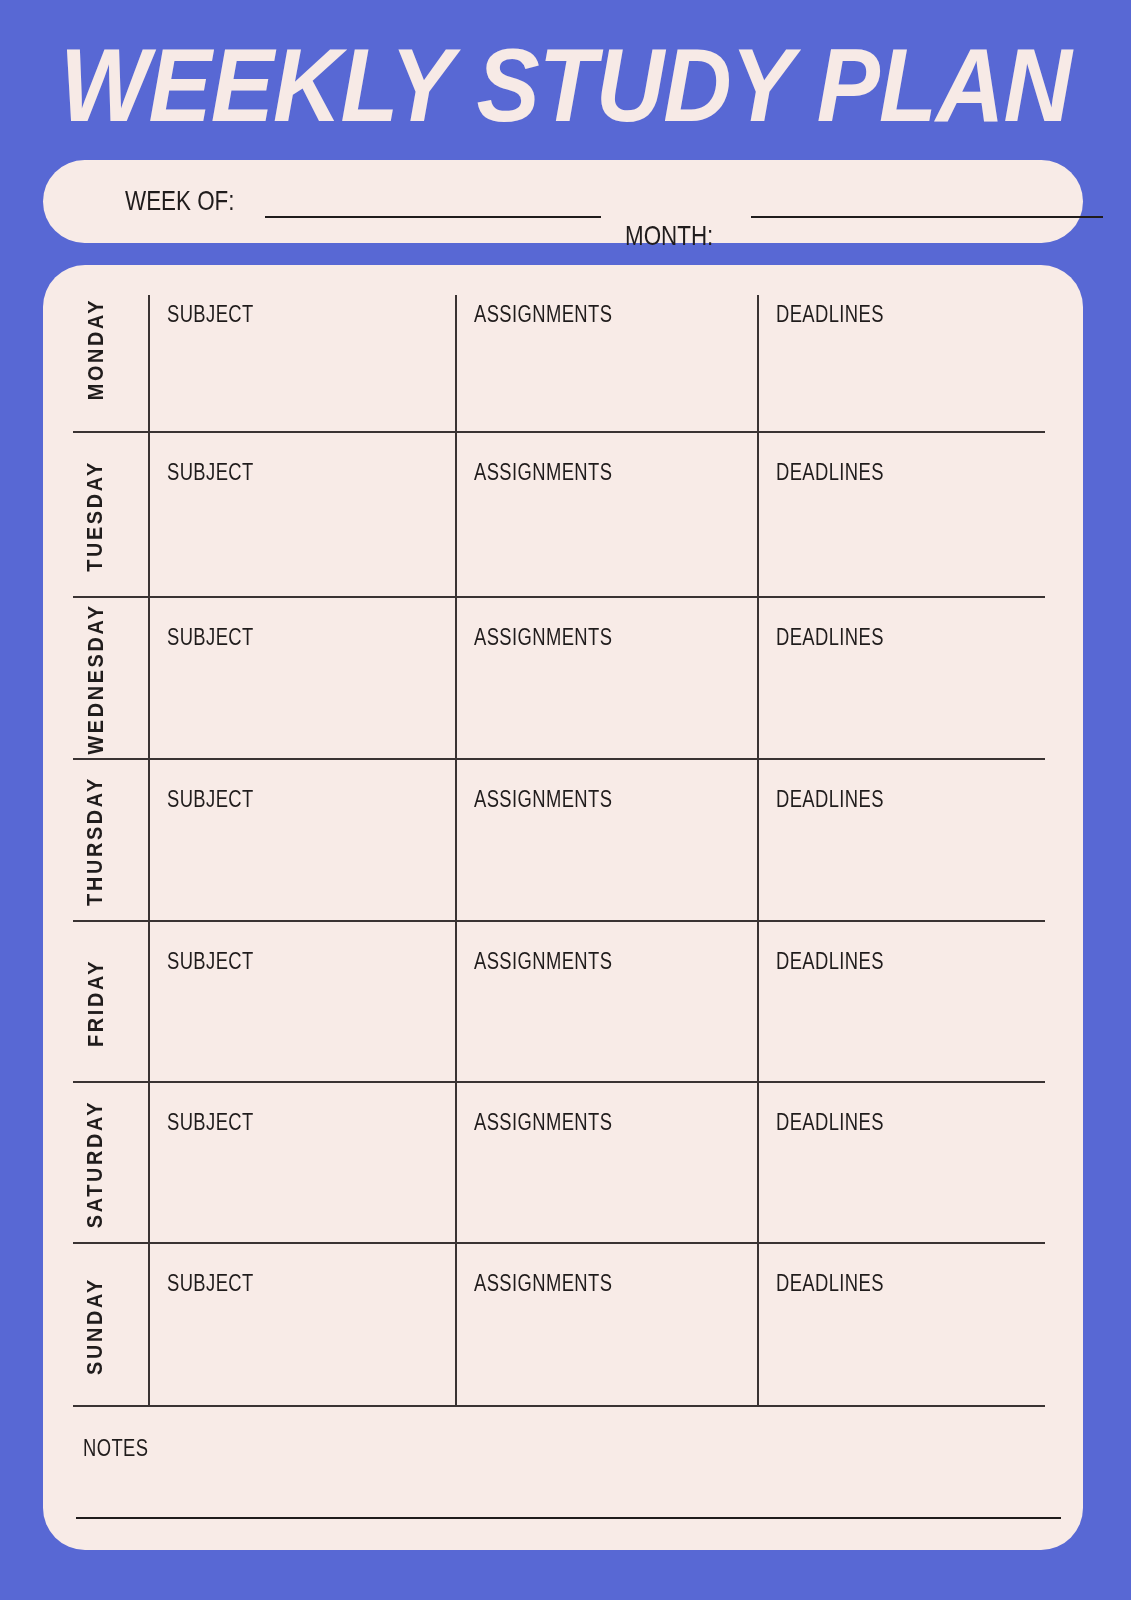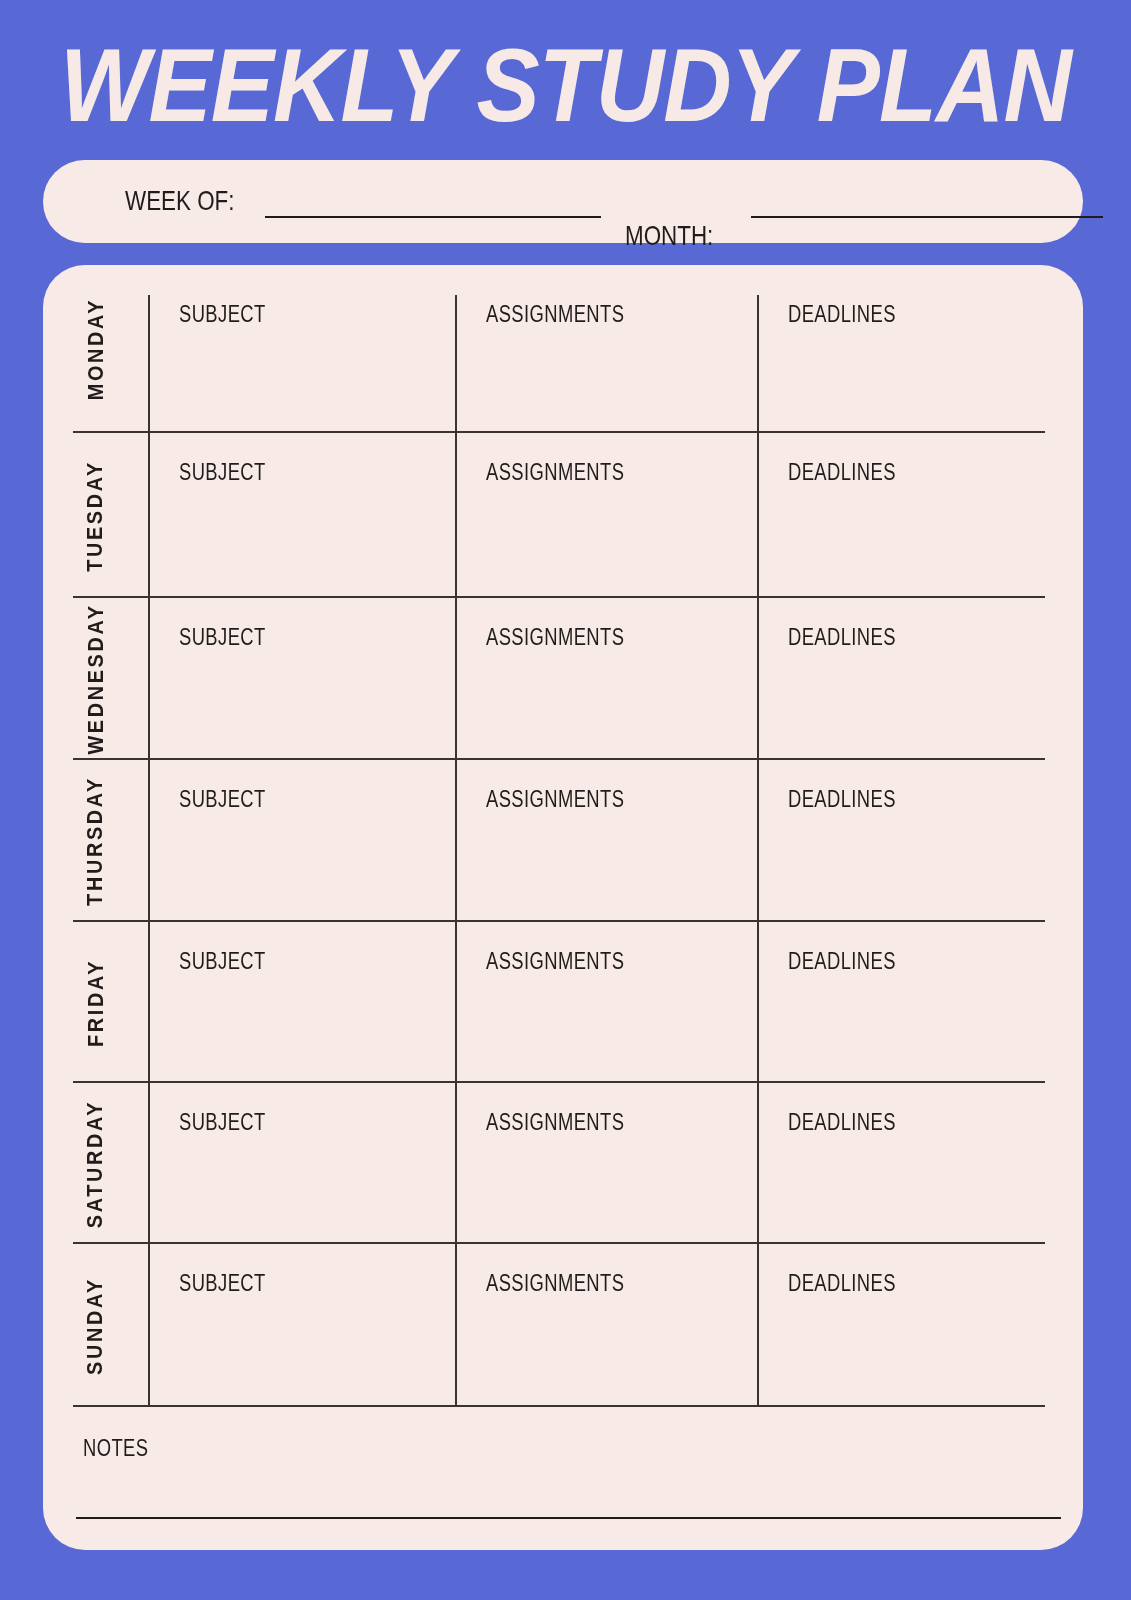--- a/index.html
+++ b/index.html
@@ -52,21 +52,21 @@
   .hsep{position:absolute; bottom:0; left:30px; width:972px; height:2px; background:var(--line);}
   .day{
     position:absolute; left:0; top:0; bottom:0; width:105px;
     display:flex; align-items:center; justify-content:center;
   }
   .day span{
     display:inline-block; transform:rotate(-90deg) scaleX(0.9);
     font-size:22px; font-weight:700; letter-spacing:3px; color:var(--ink);
     white-space:nowrap;
   }
-  .cell{position:absolute; top:0; bottom:2px;margin-left:12px;}
+  .cell{position:absolute; top:0; bottom:2px;}
   .cell.c1{left:107px; width:303px;}
   .cell.c2{left:414px; width:298px;padding-left:36px;}
   .cell.c3{left:716px; width:322px;padding-left:40px;}
   .colhdr{
     position:absolute; top:26px; left:17px;
     font-size:23px; font-weight:400; color:var(--ink); white-space:nowrap;
     transform:scaleX(0.8); transform-origin:left top; letter-spacing:0.5px;
   }
   .row.r1 .colhdr{top:36px;}
   

